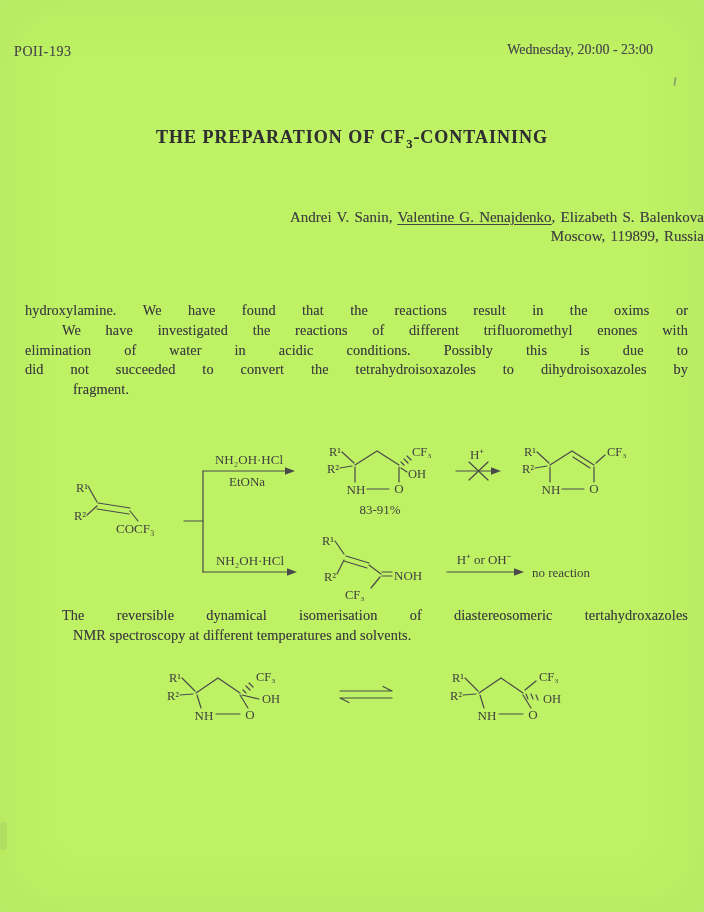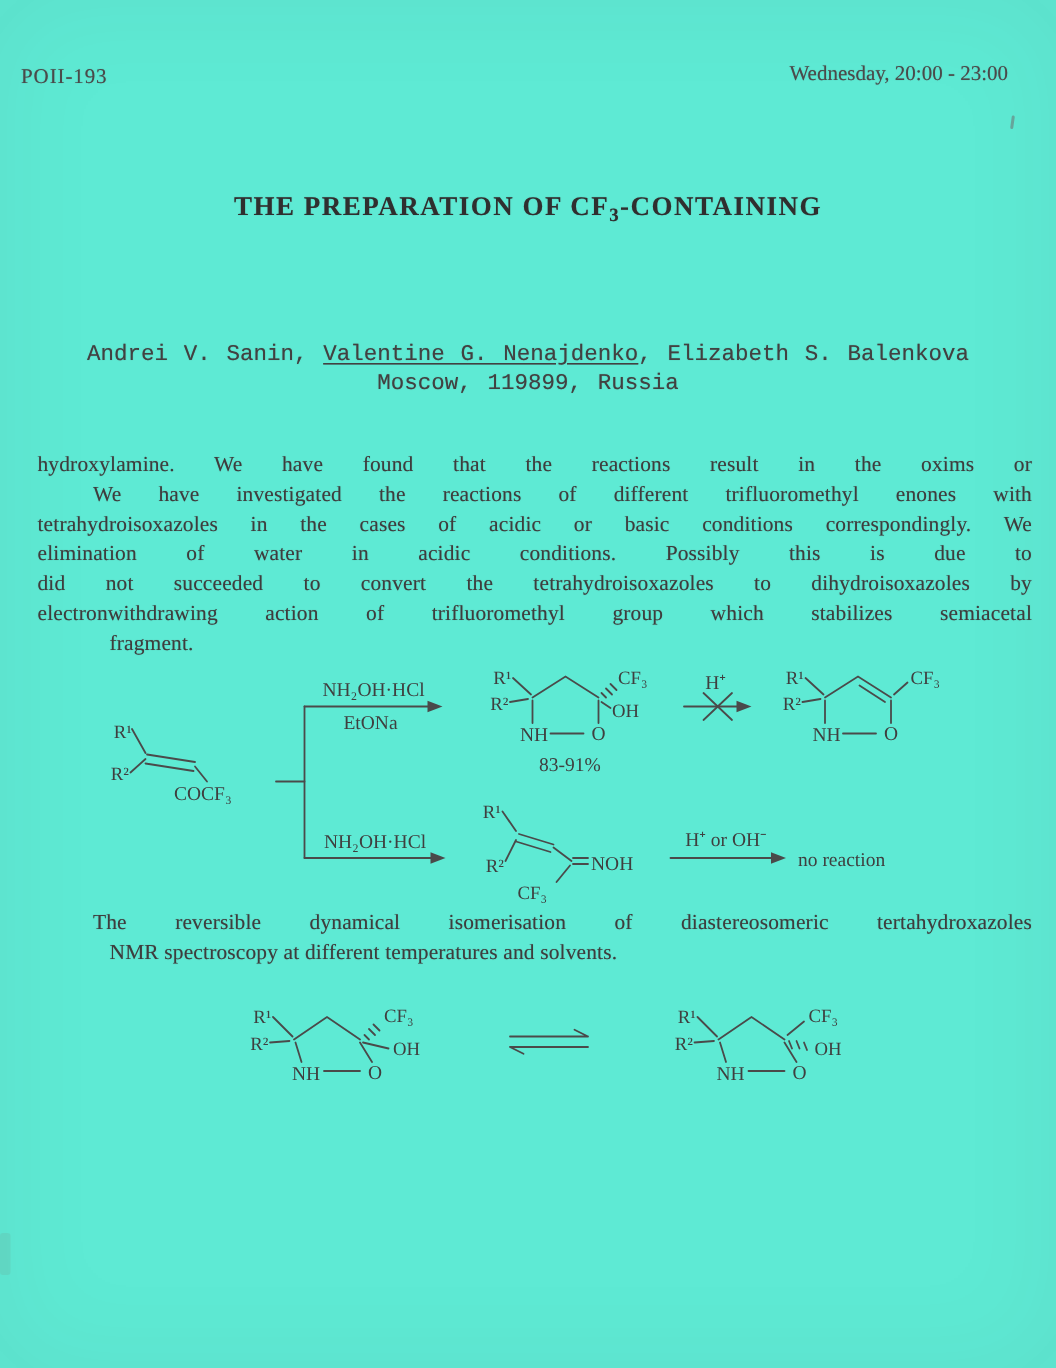--- a/index.html
+++ b/index.html
@@ -1,31 +1,31 @@
 <!DOCTYPE html>
 <html><head>
 <meta charset="utf-8">
 <style>
   html,body{margin:0;padding:0;background:#e8e8e6;}
   .page{
     position:relative;width:704px;height:912px;margin:0 auto;
-    background:#5eead4;
+    background:#bef264;
     box-shadow:inset 0 0 70px rgba(90,88,78,0.07);
     font-family:"Liberation Serif", serif;
     color:#3c3c3c;overflow:hidden;
   }
   .fuzz{text-shadow:0 0 0.6px rgba(80,80,80,0.55);}
   .hdr{position:absolute;font-size:14px;color:#4a4a4a;}
   .hdr-left{left:14px;top:44px;letter-spacing:0.6px;}
-  .hdr-right{right:32px;top:42px;}
+  .hdr-right{right:51px;top:42px;}
   .title{position:absolute;top:126px;left:0;width:100%;text-align:center;
     font-weight:bold;font-size:18px;letter-spacing:1px;color:#2f2f2f;line-height:23px;}
   .title sub{font-size:12.5px;}
-  .authors{position:absolute;top:228px;left:0;width:100%;text-align:center;
-    font-size:15px;line-height:18.5px;color:#414141;word-spacing:1.5px;font-family:Liberation Mono, monospace;}
+  .authors{position:absolute;top:208px;left:0;width:100%;text-align:right;
+    font-size:15px;line-height:18.5px;color:#414141;word-spacing:1.5px;}
   .ul{text-decoration:underline;text-underline-offset:2px;}
   .para{position:absolute;left:25px;width:663px;font-size:14.3px;color:#3d3d3d;letter-spacing:0.1px;}
   .para1{top:301px;}
   .para2{top:606px;}
   .jline{text-align:justify;text-align-last:justify;line-height:19.8px;height:19.8px;white-space:nowrap;}
   .jline.lastline{text-align-last:left;margin-left:48px;}
   .firstindent{padding-left:37px;}
   svg{position:absolute;left:0;}
   .s1{top:438px;}
   .s2{top:662px;}
@@ -53,24 +53,22 @@
   </div>
 
   <div class="authors fuzz">
     <div><span>Andrei V. Sanin, </span><span class="ul">Valentine G. Nenajdenko</span><span>, Elizabeth S. Balenkova</span></div>
     <div>Moscow, 119899, Russia</div>
   </div>
 
   <div class="para para1 fuzz">
     <div class="jline">hydroxylamine. We have found that the reactions result in the oxims or</div>
     <div class="jline firstindent">We have investigated the reactions of different trifluoromethyl enones with</div>
-    <div class="jline">tetrahydroisoxazoles in the cases of acidic or basic conditions correspondingly. We</div>
     <div class="jline">elimination of water in acidic conditions. Possibly this is due to</div>
     <div class="jline">did not succeeded to convert the tetrahydroisoxazoles to dihydroisoxazoles by</div>
-    <div class="jline">electronwithdrawing action of trifluoromethyl group which stabilizes semiacetal</div>
     <div class="jline lastline">fragment.</div>
   </div>
 
   <svg class="s1" width="704" height="172" viewBox="0 0 704 172">
 
     <g>
       <text x="88" y="54" text-anchor="end" class="sm">R¹</text>
       <text x="86" y="82" text-anchor="end" class="sm">R²</text>
       <path d="M88 48 L97 64 M87 77 L97 68"></path>
       <path d="M98 65 L130 70 M97 71 L129 76"></path>

